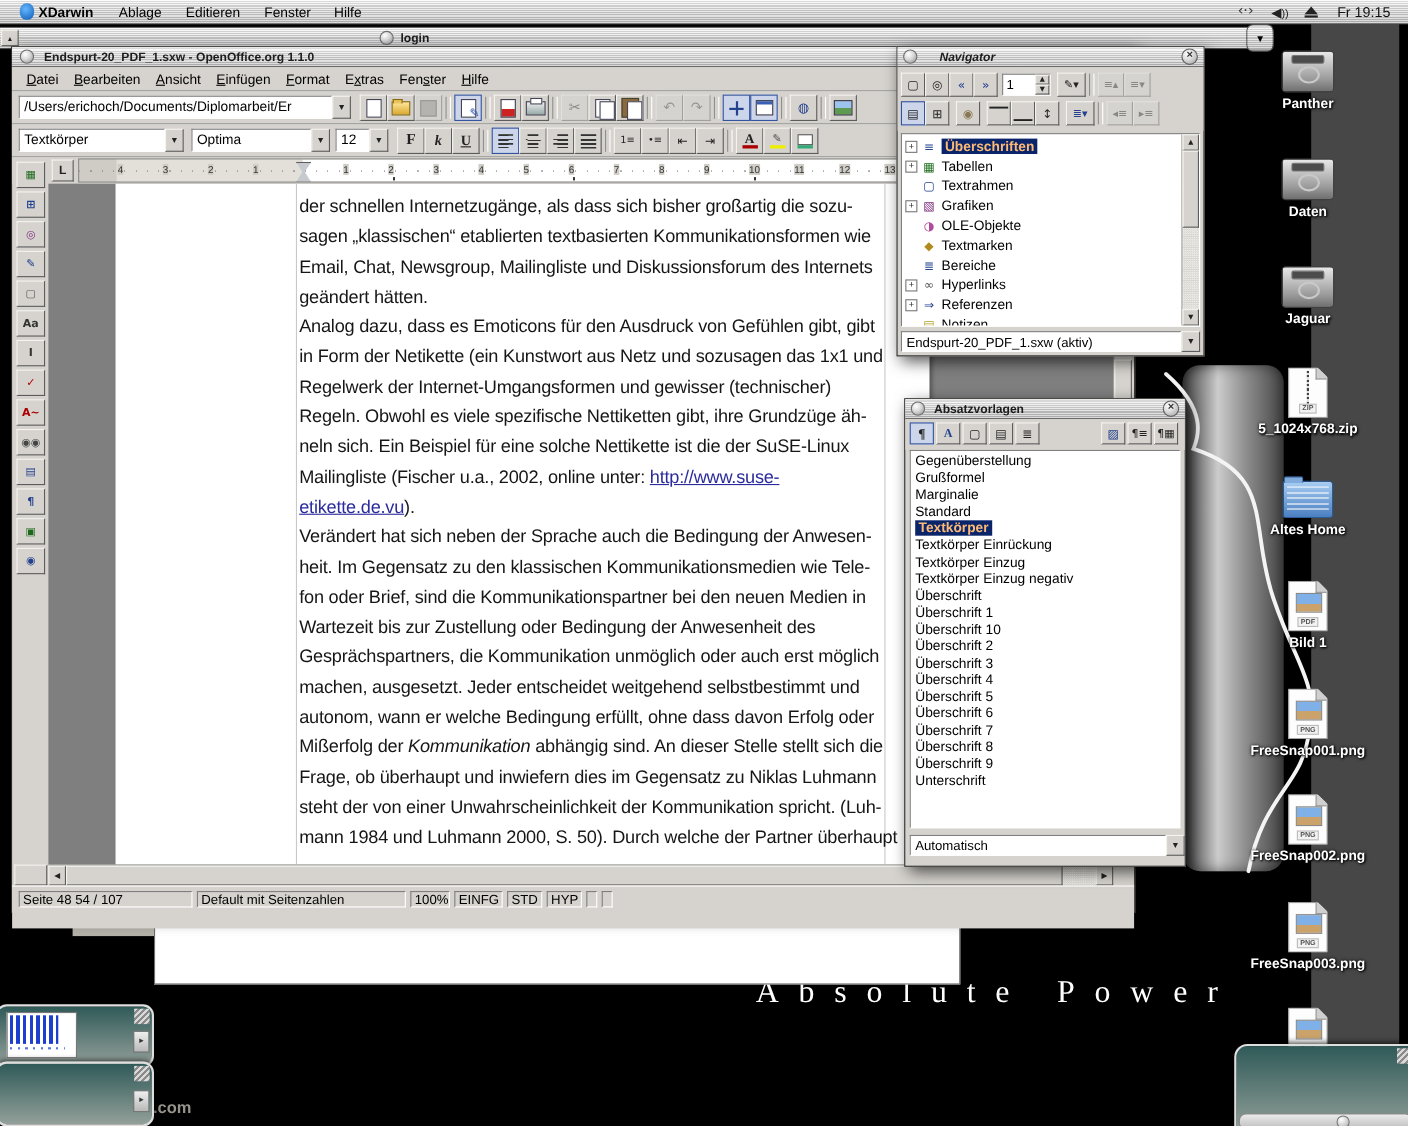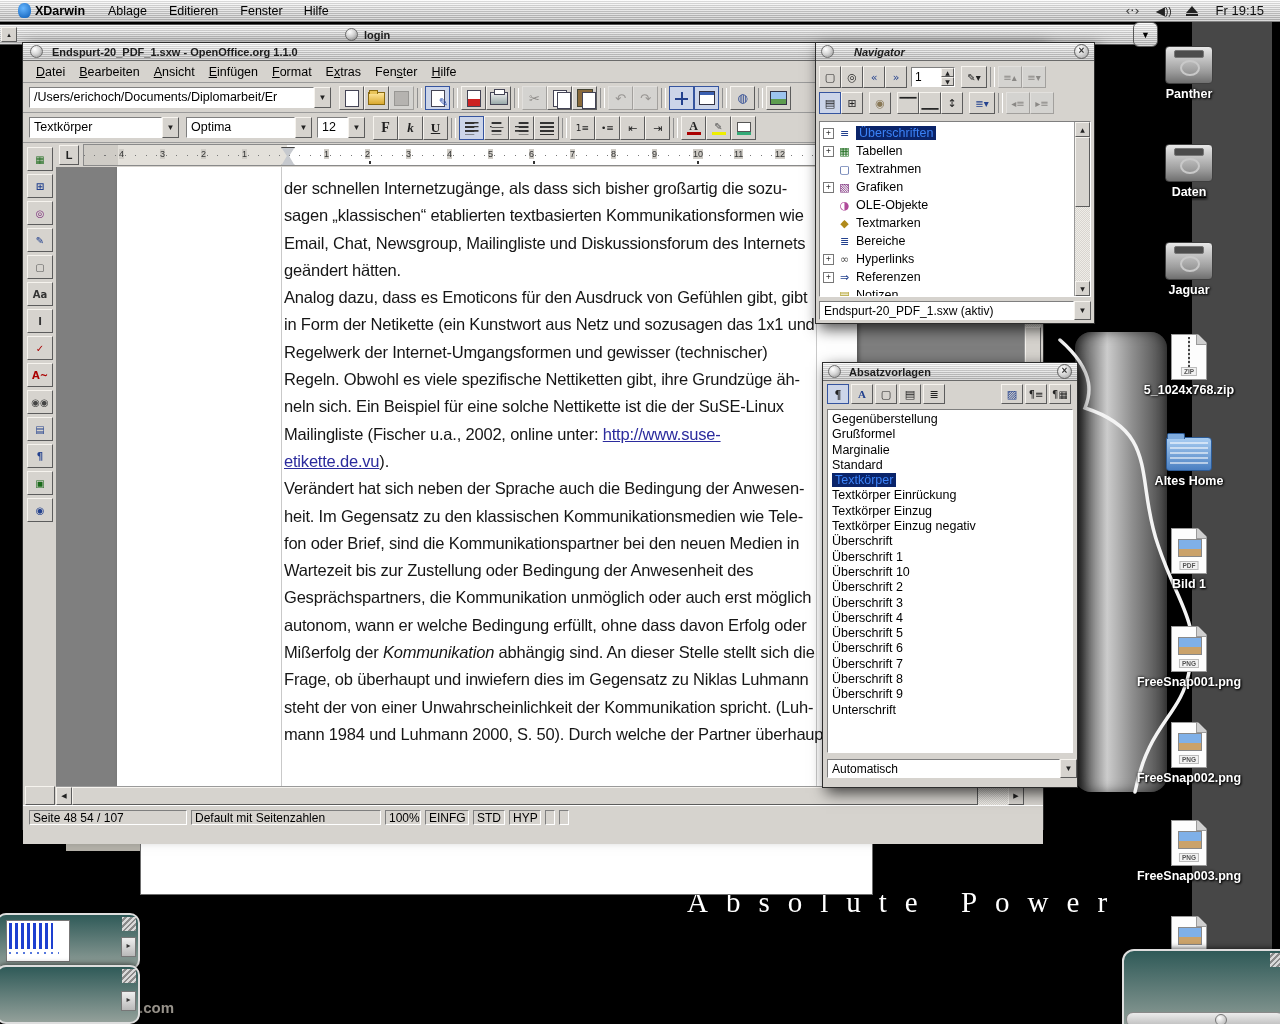--- a/index.html
+++ b/index.html
@@ -56,21 +56,21 @@
   .dline{white-space:nowrap;height:27.3px;font:16.5px/27.3px "Liberation Sans",sans-serif;letter-spacing:-0.2px;color:#161616;}
   .dline .lnk{color:#2b2b9d;text-decoration:underline;}
   .dline .it{font-style:italic;}
 
   
   .treerow{display:flex;align-items:center;height:18px;font:12.5px "Liberation Sans",sans-serif;color:#000;}
   .expbox{width:9px;height:9px;border:1px solid #777;background:#fff;margin-left:3px;
     font:8px/8px "DejaVu Sans Mono",monospace;text-align:center;color:#333;flex:none;}
   .expspace{width:11px;margin-left:3px;flex:none;}
   .tico{width:15px;text-align:center;font-size:11px;margin:0 4px 0 3px;flex:none;}
-  .selblue{background:#0a246a;color:#3b82f6;padding:0 3px;}
+  .selblue{background:#0a246a;color:#fdba74;padding:0 3px;font-weight:bold;}
   .stylerow{height:15.3px;font:12.5px/15.3px "Liberation Sans",sans-serif;padding-left:4px;white-space:nowrap;}
 
   
   .dicon{position:absolute;width:110px;text-align:center;}
   .dlabel{margin-top:3px;font:bold 12.5px "Liberation Sans",sans-serif;color:#fff;
     text-shadow:1px 1px 2px #000,0 0 3px #000;white-space:nowrap;}
   .drive{width:46px;height:36px;margin:2px auto 0;border-radius:4px;position:relative;
     background:linear-gradient(#e8e8e8,#9a9a9a 70%,#6f6f6f);border:1px solid #3f3f3f;}
   .drive::before{content:"";position:absolute;left:8px;top:3px;width:28px;height:6px;background:#4c4c4c;border-radius:2px;border:1px solid #777;}
   .drive::after{content:"";position:absolute;left:14px;top:13px;width:16px;height:12px;border:2px solid #c9c9c9;border-radius:50%;}
@@ -107,21 +107,21 @@
     <path d="M20,20 C60,55 48,80 45,88 C120,112 95,160 118,225 C140,290 160,300 149,352 C141,396 108,404 95,472" fill="none" stroke="#f4f4f4" stroke-width="3.5" stroke-linecap="round"></path>
   </svg>
   <div class="abs" style="left:687px;top:886px;z-index:1;color:#fff;font:29px 'Liberation Serif',serif;letter-spacing:18px;white-space:nowrap;">Absolute Power</div>
   <div class="abs" style="left:139px;top:999px;z-index:1;color:#97928a;font:bold 15px 'Liberation Sans',sans-serif;">.com</div>
 
   <div id="deskicons" class="abs" style="left:0;top:0;z-index:3;">
       <div class="dicon" style="left: 1134px; top: 44px;">
         <div class="drive"></div>
         <div class="dlabel">Panther</div>
       </div>
-      <div class="dicon" style="left: 1134px; top: 142px; text-decoration: underline;">
+      <div class="dicon" style="left: 1134px; top: 142px;">
         <div class="drive"></div>
         <div class="dlabel">Daten</div>
       </div>
       <div class="dicon" style="left: 1134px; top: 240px;">
         <div class="drive"></div>
         <div class="dlabel">Jaguar</div>
       </div>
       <div class="dicon" style="left: 1134px; top: 334px;">
         <div class="sheeticon">
           <span class="zipline"></span>
@@ -175,21 +175,21 @@
   <div class="abs macbar stripes" style="left:0;top:24px;width:1157px;height:19px;border-radius:0 8px 8px 0;border:1px solid #555;border-left:none;z-index:4;display:flex;align-items:center;">
     <span class="b3" style="width:16px;height:15px;margin-left:1px;font-size:7px;position:relative;z-index:2;">▴</span>
     <span class="lamp" style="margin-left:328px;"></span>
     <span class="mactitle" style="margin-left:6px;">login</span>
   </div>
   <div class="abs macbar stripes" style="left:1133px;top:22px;width:23px;height:23px;border-radius:6px;border:1px solid #555;z-index:4;
               display:flex;align-items:center;justify-content:center;">
     <span style="font-size:9px;position:relative;z-index:2;">▼</span>
   </div>
 
-  <div class="abs macwin" style="left:22px;top:42px;width:1020px;height:786px;z-index:5;">
+  <div class="abs macwin" style="left:10px;top:42px;width:1020px;height:786px;z-index:5;">
     <div class="abs macbar stripes" style="left:0;top:0;width:100%;height:18px;display:flex;align-items:center;border-bottom:1px solid #6a6a6a;box-sizing:border-box;">
       <span class="lamp" style="margin-left:7px;"></span>
       <span class="mactitle" style="margin-left:9px;">Endspurt-20_PDF_1.sxw - OpenOffice.org 1.1.0</span>
     </div>
 
     <div id="oomenus" class="abs" style="left:0;top:18px;width:100%;height:22px;background:#d6d3ce;border-bottom:1px solid #9a9a9a;display:flex;align-items:center;padding-left:6px;box-sizing:border-box;">
         <span class="menuitem"><u>D</u>atei</span>
         <span class="menuitem"><u>B</u>earbeiten</span>
         <span class="menuitem"><u>A</u>nsicht</span>
         <span class="menuitem"><u>E</u>infügen</span>
@@ -371,20 +371,21 @@
             <div class="dline"><span>Regelwerk der Internet-Umgangsformen und gewisser (technischer)</span></div>
             <div class="dline"><span>Regeln. Obwohl es viele spezifische Nettiketten gibt, ihre Grundzüge äh-</span></div>
             <div class="dline"><span>neln sich. Ein Beispiel für eine solche Nettikette ist die der SuSE-Linux</span></div>
             <div class="dline"><span>Mailingliste (Fischer u.a., 2002, online unter: </span><span class="lnk">http://www.suse-</span></div>
             <div class="dline"><span class="lnk">etikette.de.vu</span><span>).</span></div>
             <div class="dline"><span>Verändert hat sich neben der Sprache auch die Bedingung der Anwesen-</span></div>
             <div class="dline"><span>heit. Im Gegensatz zu den klassischen Kommunikationsmedien wie Tele-</span></div>
             <div class="dline"><span>fon oder Brief, sind die Kommunikationspartner bei den neuen Medien in</span></div>
             <div class="dline"><span>Wartezeit bis zur Zustellung oder Bedingung der Anwesenheit des</span></div>
             <div class="dline"><span>Gesprächspartners, die Kommunikation unmöglich oder auch erst möglich</span></div>
+            <div class="dline"><span>machen, ausgesetzt. Jeder entscheidet weitgehend selbstbestimmt und</span></div>
             <div class="dline"><span>autonom, wann er welche Bedingung erfüllt, ohne dass davon Erfolg oder</span></div>
             <div class="dline"><span>Mißerfolg der </span><span class="it">Kommunikation</span><span> abhängig sind. An dieser Stelle stellt sich die</span></div>
             <div class="dline"><span>Frage, ob überhaupt und inwiefern dies im Gegensatz zu Niklas Luhmann</span></div>
             <div class="dline"><span>steht der von einer Unwahrscheinlichkeit der Kommunikation spricht. (Luh-</span></div>
             <div class="dline"><span>mann 1984 und Luhmann 2000, S. 50). Durch welche der Partner überhaupt</span></div>
           </div>
       </div>
     </div>
 
     <div class="abs" style="left:1001px;top:124px;width:17px;height:619px;background:repeating-conic-gradient(#efede8 0 25%,#d8d5d0 0 50%) 0 0/2px 2px;border-left:1px solid #9a9a9a;box-sizing:border-box;">

